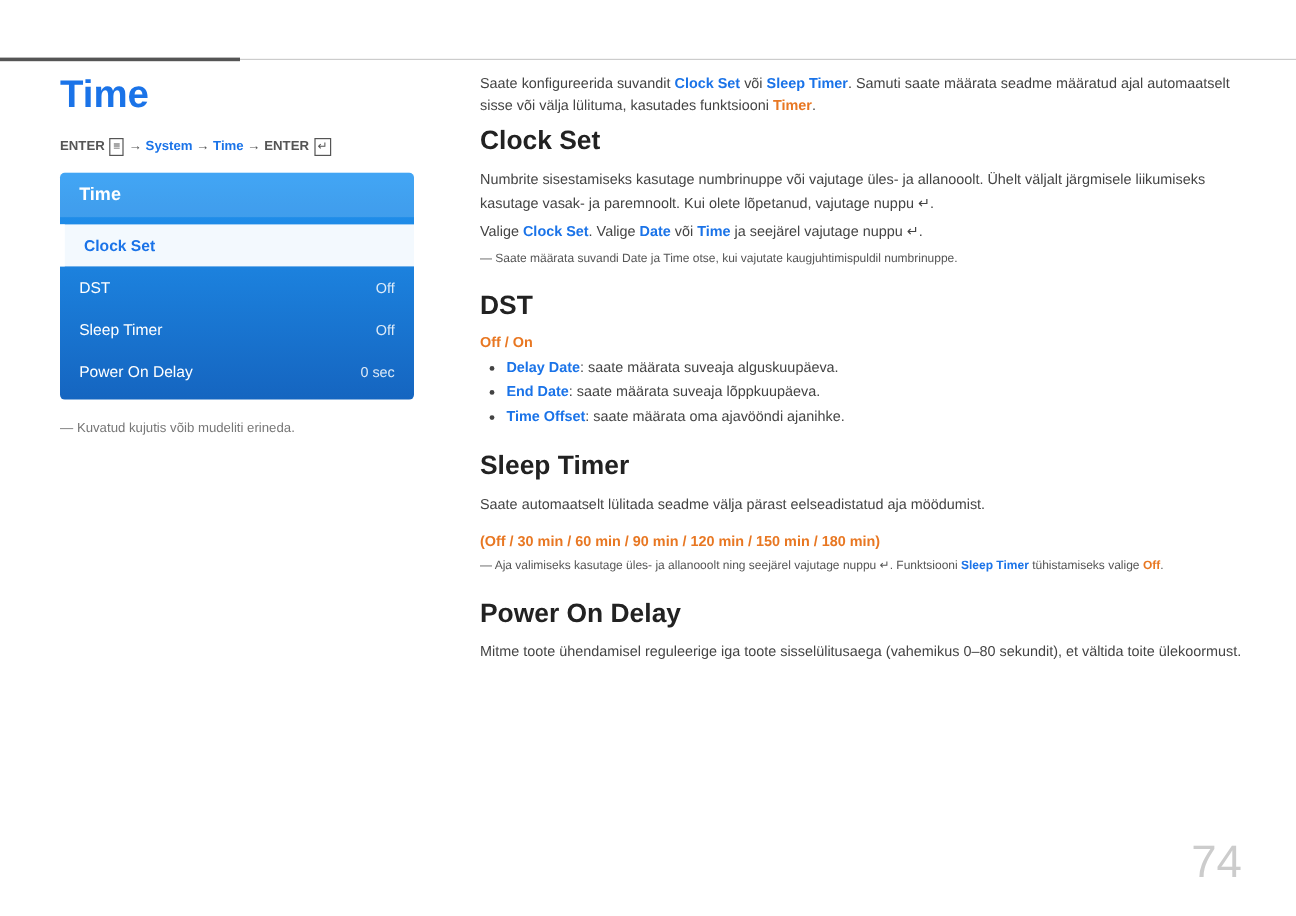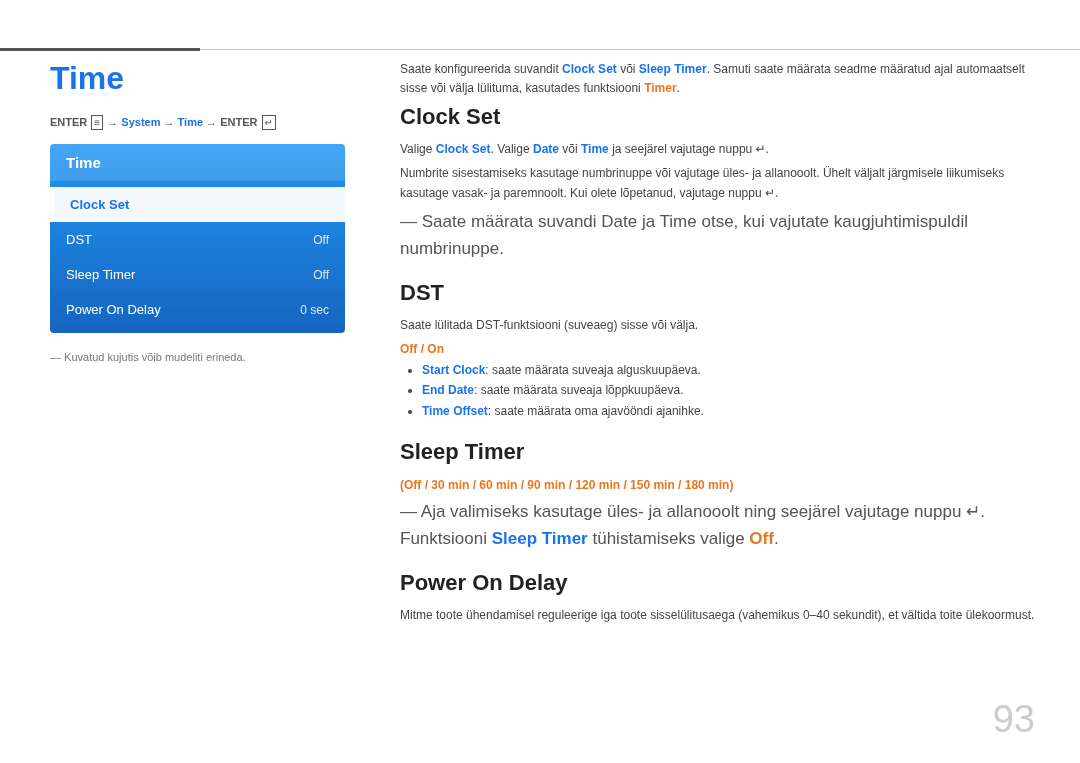--- a/index.html
+++ b/index.html
@@ -198,21 +198,21 @@
       font-size: 12px;
       color: #444;
       line-height: 1.7;
     }
     .bullet-list li .bold-blue {
       font-weight: bold;
       color: #1a73e8;
     }
 
     .section-note {
-      font-size: 17px;
+      font-size: 10px;
       color: #555;
       line-height: 1.6;
       margin-bottom: 4px;
     }
     .section-note::before {
       content: '— ';
       color: #555;
     }
 
     .section-block {
@@ -286,49 +286,49 @@
 
 <div class="right-panel">
 
   <p class="intro-text">
     Saate konfigureerida suvandit <span class="bold-blue">Clock Set</span> või <span class="bold-blue">Sleep Timer</span>. Samuti saate määrata seadme määratud ajal automaatselt sisse või välja lülituma, kasutades funktsiooni <span class="bold-orange">Timer</span>.
   </p>
 
   <div class="section-block">
     <h2 class="section-heading">Clock Set</h2>
     <p class="section-text">
-      Valige <span class="bold-blue">Clock Set</span>. Valige <span class="bold-blue">Date</span> või <span class="bold-blue">Time</span> ja seejärel vajutage nuppu ↵.
+      Numbrite sisestamiseks kasutage numbrinuppe või vajutage üles- ja allanooolt. Ühelt väljalt järgmisele liikumiseks kasutage vasak- ja paremnoolt. Kui olete lõpetanud, vajutage nuppu ↵.
     </p>
     <p class="section-text">
-      Numbrite sisestamiseks kasutage numbrinuppe või vajutage üles- ja allanooolt. Ühelt väljalt järgmisele liikumiseks kasutage vasak- ja paremnoolt. Kui olete lõpetanud, vajutage nuppu ↵.
+      Valige <span class="bold-blue">Clock Set</span>. Valige <span class="bold-blue">Date</span> või <span class="bold-blue">Time</span> ja seejärel vajutage nuppu ↵.
     </p>
     <p class="section-note">
       Saate määrata suvandi <span class="bold-blue">Date</span> ja <span class="bold-blue">Time</span> otse, kui vajutate kaugjuhtimispuldil numbrinuppe.
     </p>
   </div>
 
   <div class="section-block">
     <h2 class="section-heading">DST</h2>
-    <p class="section-text">Saate lülitada DST-funktsiooni (suveaeg) sisse või välja.</p>
     <div class="off-on-label">Off / On</div>
     <ul class="bullet-list">
-      <li><span class="bold-blue">Start Clock</span>: saate määrata suveaja alguskuupäeva.</li>
+      <li><span class="bold-blue">Delay Date</span>: saate määrata suveaja alguskuupäeva.</li>
       <li><span class="bold-blue">End Date</span>: saate määrata suveaja lõppkuupäeva.</li>
       <li><span class="bold-blue">Time Offset</span>: saate määrata oma ajavööndi ajanihke.</li>
     </ul>
   </div>
 
   <div class="section-block">
     <h2 class="section-heading">Sleep Timer</h2>
+    <p class="section-text">Saate automaatselt lülitada seadme välja pärast eelseadistatud aja möödumist.</p>
     <div class="sleep-timer-options">(Off / 30 min / 60 min / 90 min / 120 min / 150 min / 180 min)</div>
     <p class="section-note">
       Aja valimiseks kasutage üles- ja allanooolt ning seejärel vajutage nuppu ↵. Funktsiooni <span style="font-weight:bold;color:#1a73e8;">Sleep Timer</span> tühistamiseks valige <span style="font-weight:bold;color:#e87722;">Off</span>.
     </p>
   </div>
 
   <div class="section-block">
     <h2 class="section-heading">Power On Delay</h2>
-    <p class="section-text">Mitme toote ühendamisel reguleerige iga toote sisselülitusaega (vahemikus 0–40 sekundit), et vältida toite ülekoormust.</p>
+    <p class="section-text">Mitme toote ühendamisel reguleerige iga toote sisselülitusaega (vahemikus 0–80 sekundit), et vältida toite ülekoormust.</p>
   </div>
 
 </div>
 
-<div class="page-number">93</div>
+<div class="page-number">74</div>
 
 </body></html>

